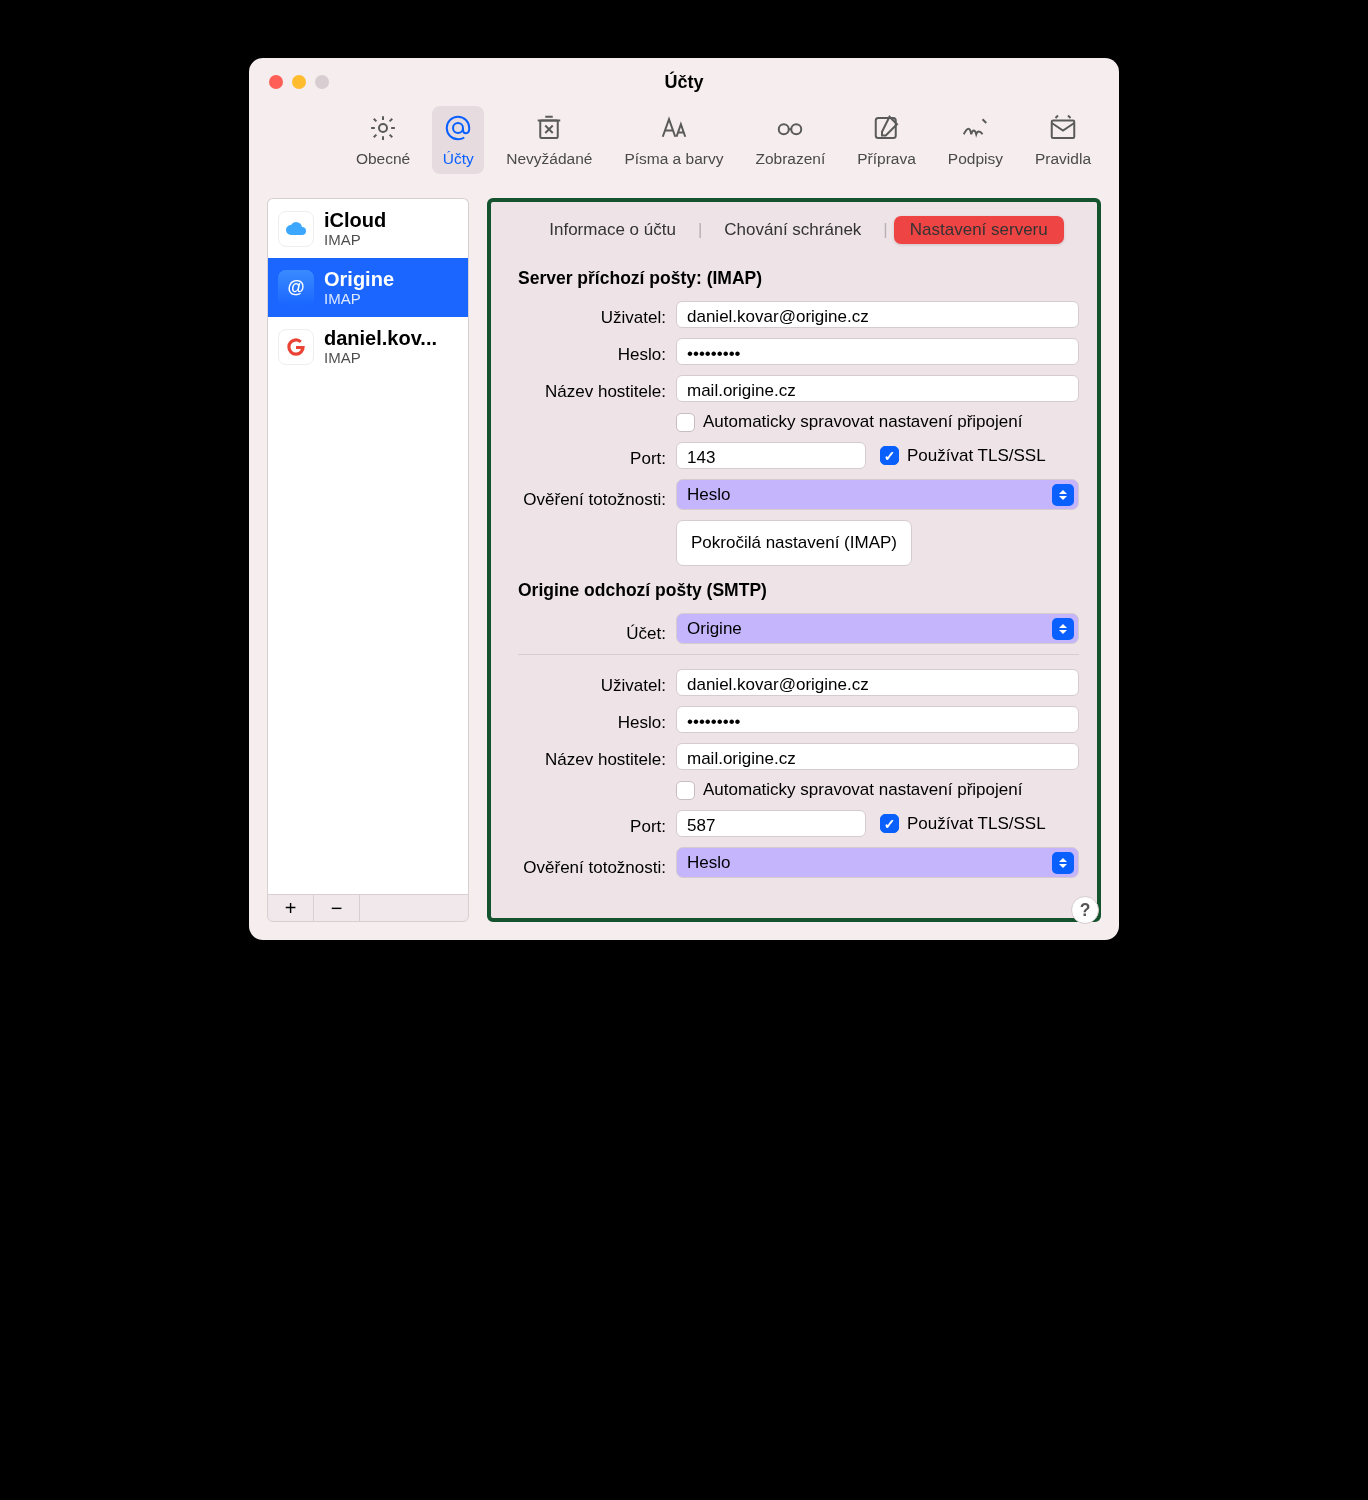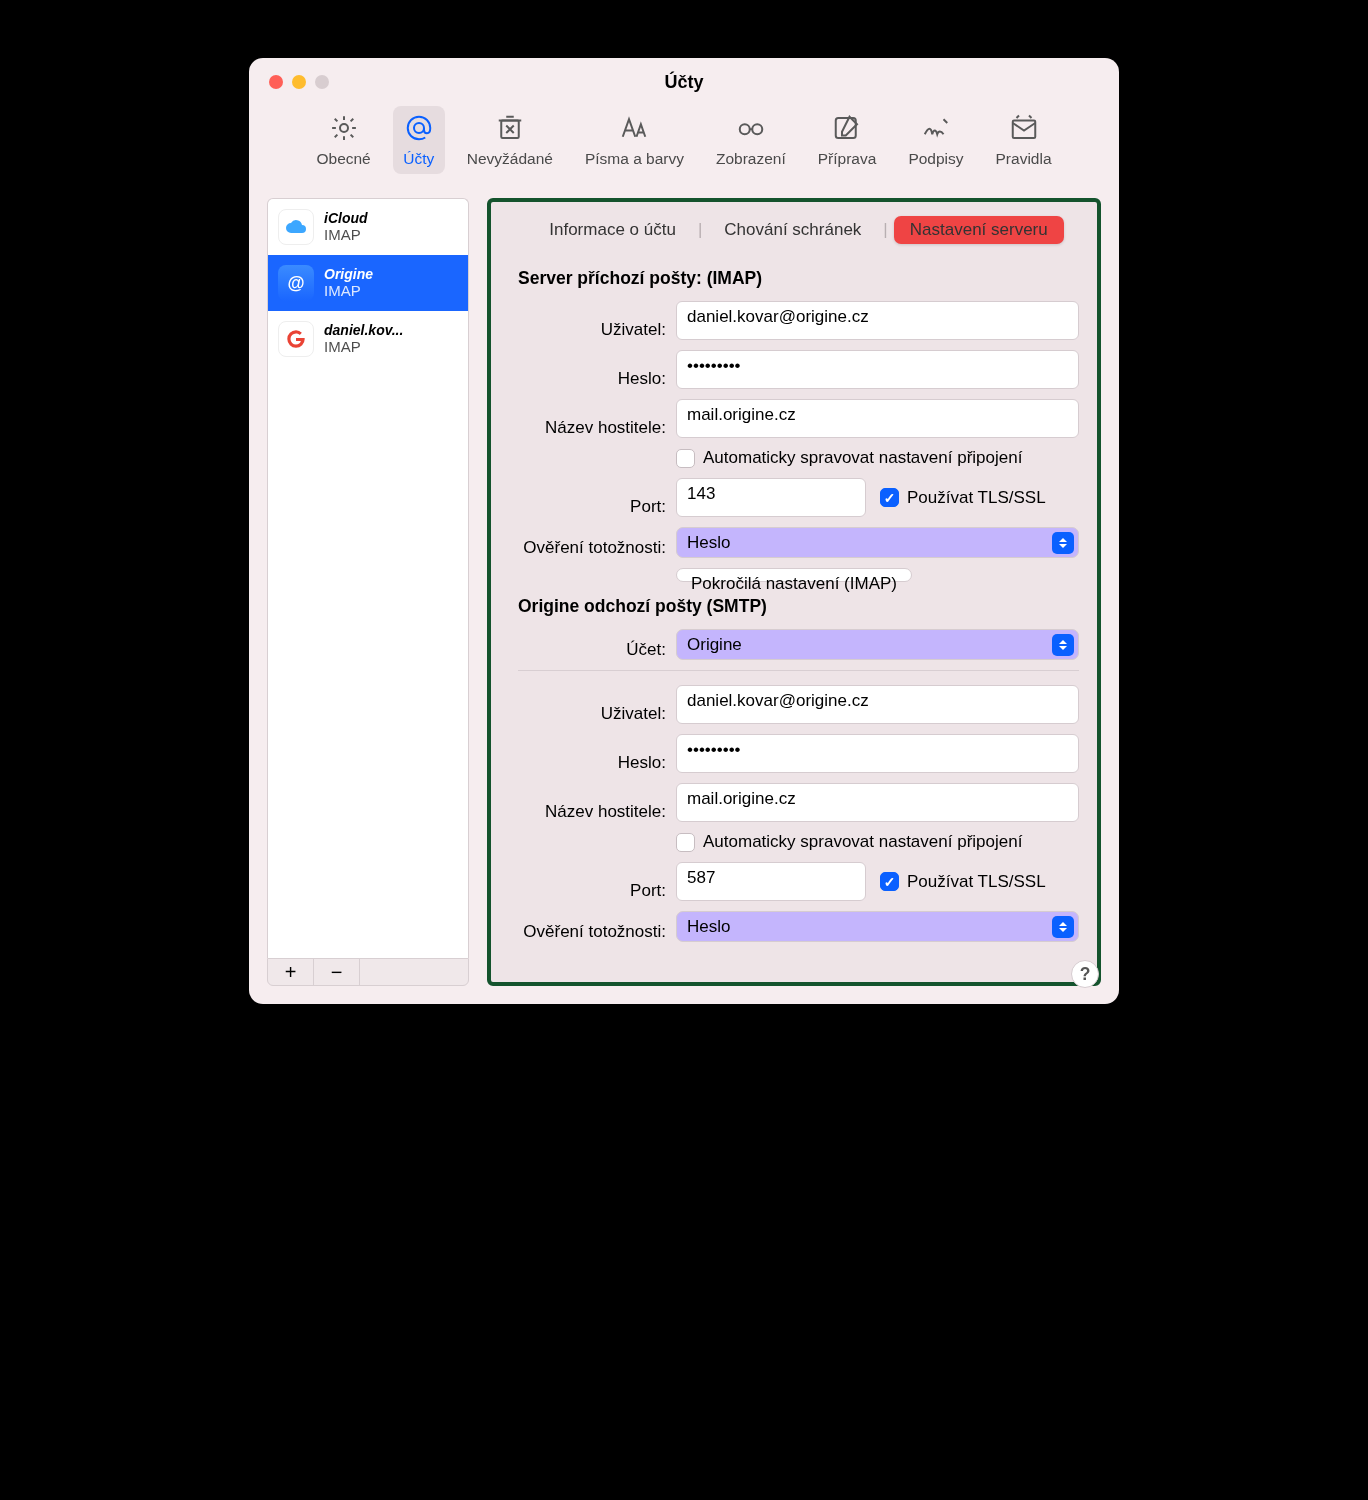--- a/index.html
+++ b/index.html
@@ -40,21 +40,21 @@
   .dot { width: 14px; height: 14px; border-radius: 50%; }
   .dot.red { background: #ff5f57; }
   .dot.yellow { background: #febc2e; }
   .dot.grey { background: #d8cdd0; }
   .title { font-weight: 700; font-size: 18px; }
 
   .toolbar {
     display: flex;
     gap: 12px;
     padding: 0 18px 10px 18px;
-    justify-content: center;
+    justify-content: flex-end;
   }
   .tool {
     display: flex;
     flex-direction: column;
     align-items: center;
     gap: 6px;
     padding: 6px 10px 6px 10px;
     border-radius: 8px;
     color: #4a4a4a;
     font-size: 15.5px;
@@ -92,21 +92,21 @@
   }
   .acct.sel { background: #1a66ff; color: #fff; }
   .aicon {
     width: 36px; height: 36px; border-radius: 8px;
     display:flex; align-items:center; justify-content:center;
     font-weight:700; color:#fff;
   }
   .aicon.cloud { background: linear-gradient(#fff,#fff); border:1px solid #eee; }
   .aicon.at { background: linear-gradient(#3a8bff,#1a66ff); }
   .aicon.g  { background: #fff; border:1px solid #eee; color:#000; }
-  .acct .name { font-weight: 600; font-size: 14px; line-height: 1.1; font-style: italic; }
+  .acct .name { font-weight: 600; font-size: 20px; line-height: 1.1; }
   .acct .proto { font-size: 15px; opacity: 0.7; }
   .acct.sel .proto { opacity: 0.85; }
   .sb-footer {
     display: flex;
     border: 1px solid #d8cfd2;
     border-radius: 0 0 6px 6px;
     background: #f0e8ea;
     height: 28px;
   }
   .sb-btn {
@@ -163,21 +163,21 @@
     font-size: 17px;
   }
   .row .ctrl { flex:1; display:flex; align-items:center; gap: 14px; }
   .txt {
     flex: 1;
     background: #fff;
     border: 1px solid #d6ccd0;
     border-radius: 6px;
     padding: 5px 10px;
     font-size: 17px;
-    height: 39px;
+    height: 27px;
     line-height: 19px;
   }
   .txt.port { max-width: 190px; }
   .chk {
     display: flex; align-items: center; gap: 8px;
     font-size: 17px;
   }
   .chkbox {
     width: 19px; height: 19px; border-radius: 5px;
     border: 1px solid #c7bdc1; background:#fff;
@@ -200,21 +200,21 @@
     position:absolute; right:4px; top:4px;
     width:22px; height:22px;
     background:#0a60ff; border-radius:5px;
     display:flex; flex-direction:column; align-items:center; justify-content:center;
   }
   .select .arrows::before { content:""; border:4px solid transparent; border-bottom-color:#fff; margin-bottom:1px; }
   .select .arrows::after  { content:""; border:4px solid transparent; border-top-color:#fff;  margin-top:1px; }
 
   .btn {
     background:#fff; border:1px solid #d6ccd0; border-radius:7px;
-    padding:5px 14px; font-size:17px; height:14px;
+    padding:5px 14px; font-size:17px; height:46px;
   }
   hr.div { border:none; border-top:1px solid #d8ced2; margin:10px 0 14px 0; }
 
   .help {
     position:absolute;
     right: 20px; bottom: 16px;
     width: 28px; height: 28px;
     border-radius: 50%;
     background:#fff; border:1px solid #d6ccd0;
     display:flex; align-items:center; justify-content:center;

